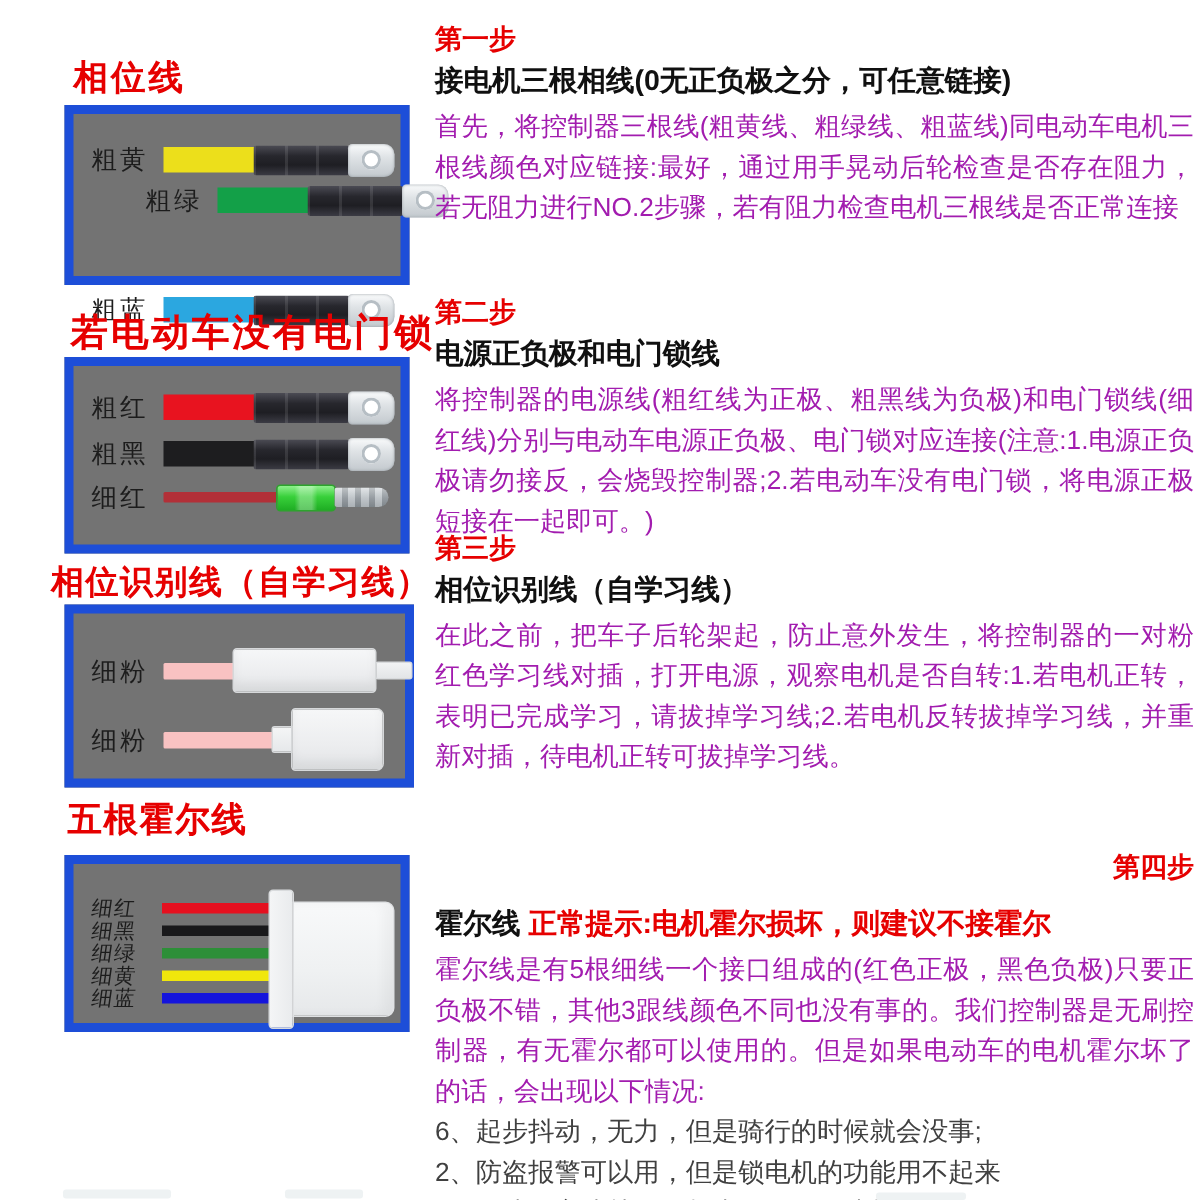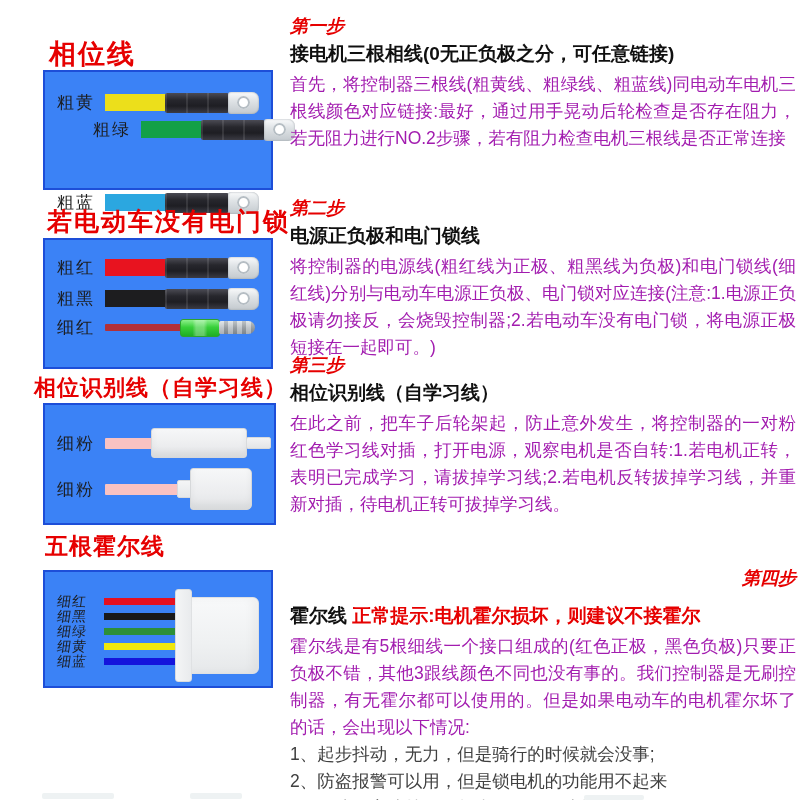--- a/index.html
+++ b/index.html
@@ -7,21 +7,21 @@
     width:800px;height:800px;position:relative;overflow:hidden;
     background:#ffffff;
     font-family:"Liberation Sans","DejaVu Sans",sans-serif;
   }
   
   .sec-title{
     position:absolute;color:#e60000;font-weight:bold;letter-spacing:2px;
     white-space:nowrap;
   }
   .wirebox{
-    position:absolute;border:2px solid #1d4ed8;background:#3b82f6;box-sizing:border-box;
+    position:absolute;border:6px solid #1d4ed8;background:#737373;box-sizing:border-box;
   }
   .wire-row{position:absolute;left:12px;display:flex;align-items:center;}
   .wlabel{
     width:48px;font-size:17px;color:#1c1c1c;letter-spacing:2px;flex:0 0 auto;
     white-space:nowrap;
   }
   .seg{flex:0 0 auto;}
   .seg-color{width:62px;height:17px;}
   .seg-sleeve{
     width:64px;height:20px;border-radius:2px;margin-left:-2px;
@@ -76,31 +76,31 @@
     border:1px solid #d9dbdd;box-sizing:border-box;border-radius:3px;
   }
   .hall-body{
     position:absolute;left:146px;top:25px;width:68px;height:77px;
     background:linear-gradient(180deg,#f8f9fa 0%,#eff1f2 60%,#e6e8ea 100%);
     border:1px solid #dfe1e3;box-sizing:border-box;border-radius:0 6px 6px 0;
     box-shadow:inset -6px 0 8px rgba(0,0,0,0.04);
   }
   
   .step{position:absolute;left:290px;width:506px;}
-  .step-label{color:#e60000;font-size:18px;font-weight:bold;margin:0 0 3px 0;font-style:italic;}
+  .step-label{color:#e60000;font-size:18px;font-weight:bold;margin:0 0 3px 0;}
   .step-heading{color:#101010;font-size:19px;font-weight:bold;margin:0 0 4px 0;}
   .step-heading .warn{color:#e60000;}
   .step-body{color:#a21caf;font-size:17.5px;line-height:27px;text-align:justify;}
   .step-list{color:#404040;font-size:17.5px;line-height:27px;}
   .cutoff{position:absolute;background:#eef2f3;border-radius:2px;}
 </style>
 </head>
 <body>
 
-<div class="sec-title" style="left:49px;top:36px;font-size:27px;">相位线</div>
+<div class="sec-title" style="left:49px;top:36px;font-size:23px;">相位线</div>
 <div class="wirebox" style="left:43px;top:70px;width:230px;height:120px;">
   <div class="wire-row" style="top:19px;">
     <span class="wlabel">粗黄</span>
     <span class="seg seg-color" style="background: rgb(236, 223, 27);"></span>
     <span class="seg seg-sleeve"></span>
     <span class="seg ring-terminal">
         <span class="ring-hole"></span>
       </span>
   </div>
   <div class="wire-row" style="top:46px;margin-left:36px;">
@@ -198,21 +198,21 @@
 </div>
 
 <div class="step" style="top:566px;">
   <div class="step-label" style="margin-bottom:13px;text-align:right;">第四步</div>
   <div class="step-heading">
     <span>霍尔线</span>
     <span class="warn">正常提示:电机霍尔损坏，则建议不接霍尔</span>
   </div>
   <div class="step-body">霍尔线是有5根细线一个接口组成的(红色正极，黑色负极)只要正负极不错，其他3跟线颜色不同也没有事的。我们控制器是无刷控制器，有无霍尔都可以使用的。但是如果电动车的电机霍尔坏了的话，会出现以下情况:</div>
   <div class="step-list">
-    <div>1、起步抖动，无力，但是骑行的时候就会没事;</div>
+    <div>6、起步抖动，无力，但是骑行的时候就会没事;</div>
     <div>2、防盗报警可以用，但是锁电机的功能用不起来</div>
     <div>3、三速的高速档用不起来，但是低速档可以用。</div>
   </div>
 </div>
 
 <div class="cutoff" style="left:42px;top:793px;width:72px;height:6px;"></div>
 <div class="cutoff" style="left:190px;top:793px;width:52px;height:6px;"></div>
 <div class="cutoff" style="left:584px;top:795px;width:60px;height:5px;"></div>
 
 </body></html>

